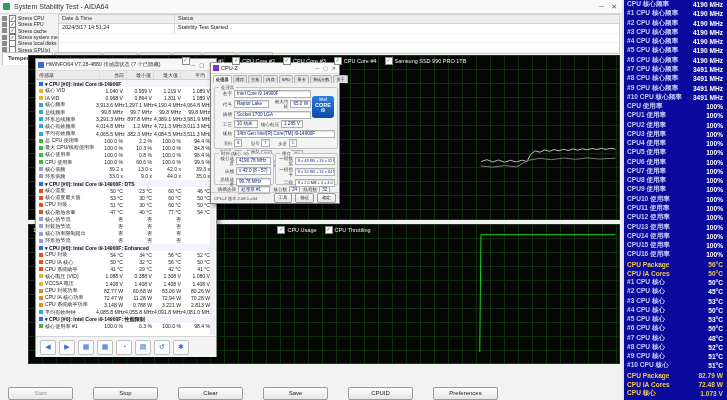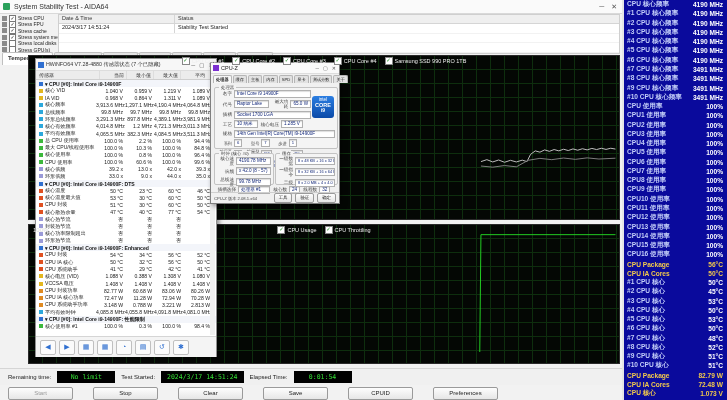--- a/index.html
+++ b/index.html
@@ -224,28 +224,20 @@
         <div class="legend-item">
           <span class="legend-cb">✓</span>
           <span>CPU Throttling</span>
         </div>
       </div>
   <svg class="trace-svg" viewBox="0 0 100 100" preserveAspectRatio="none">
         <polyline points="76.4,92.0 76.6,7.0 99.4,7.0" fill="none" stroke="#22cc22" stroke-width="1" vector-effect="non-scaling-stroke"></polyline>
       </svg>
     </div>
 
-  <div class="abs" id="status-bar">
-    <span>Remaining time:</span>
-    <span class="lcd">No limit</span>
-    <span>Test Started:</span>
-    <span class="lcd">2024/3/17 14:51:24</span>
-    <span>Elapsed Time:</span>
-    <span class="lcd">0:01:54</span>
-  </div>
 
   <div class="abs" id="button-row">
       <div class="sst-btn disabled">Start</div>
       <div class="sst-btn">Stop</div>
       <div class="sst-btn">Clear</div>
       <div class="sst-btn">Save</div>
       <div class="sst-btn">CPUID</div>
       <div class="sst-btn">Preferences</div>
     </div>
 </div>

